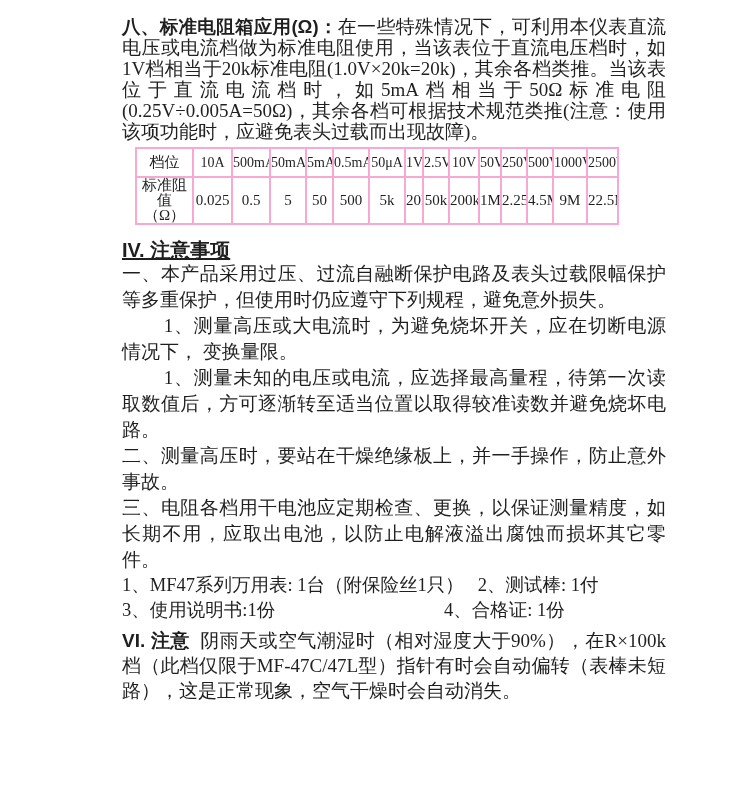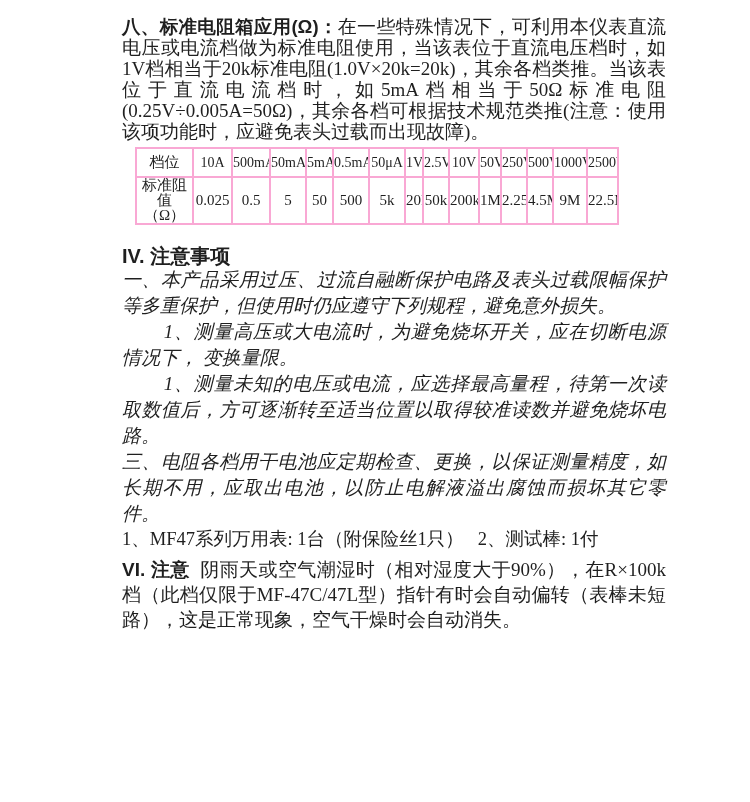--- a/index.html
+++ b/index.html
@@ -46,28 +46,27 @@
   table.res-table tr.hdr td{height:27px;}
   table.res-table tr.val td{height:40px;font-size:15px;margin-top:13px;}
   td.rowlabel{font-size:15px !important;white-space:normal !important;line-height:17px;}
   td.wrapcell{white-space:normal !important;line-height:16px;}
   .sec-title{
     font-family:"Liberation Sans","DejaVu Sans",sans-serif;
     font-weight:bold;
     font-size:20px;
     line-height:22px;
   }
-  .t-iv{margin-top:20px;}
+  .t-iv{margin-top:14px;text-decoration:underline;}
   .t-v{margin-top:2px;line-height:24px;}
   .body-par{
     font-size:19px;
     line-height:26px;
     text-align:justify;
     text-justify:inter-ideograph;
-    font-style:italic;
   }
   .body-par.indent{text-indent:2.2em;}
   .kit-row{font-size:18.5px;line-height:25px;white-space:nowrap;}
   .kit-gap{display:inline-block;width:14px;}
   .kit-col1{display:inline-block;width:322px;}
   .humidity{
     margin-top:5px;
     font-size:19px;
     line-height:25px;
     text-align:justify;
@@ -138,21 +137,23 @@
         <td class="wrapcell">22.5M</td>
       </tr>
     </tbody>
       </table>
 
     <p class="sec-title t-iv">IV. 注意事项</p>
 
     <p class="body-par">一、本产品采用过压、过流自融断保护电路及表头过载限幅保护等多重保护，但使用时仍应遵守下列规程，避免意外损失。</p>
     <p class="body-par indent">1、测量高压或大电流时，为避免烧坏开关，应在切断电源情况下， 变换量限。</p>
     <p class="body-par indent">1、测量未知的电压或电流，应选择最高量程，待第一次读取数值后，方可逐渐转至适当位置以取得较准读数并避免烧坏电路。</p>
+    <p class="body-par">二、测量高压时，要站在干燥绝缘板上，并一手操作，防止意外事故。</p>
     <p class="body-par">三、电阻各档用干电池应定期检查、更换，以保证测量精度，如长期不用，应取出电池，以防止电解液溢出腐蚀而损坏其它零件。</p>
 
 
     <p class="kit-row"><span>1、MF47系列万用表: 1台（附保险丝1只）</span><span class="kit-gap"></span><span>2、测试棒: 1付</span></p>
+    <p class="kit-row"><span class="kit-col1">3、使用说明书:1份</span><span>4、合格证: 1份</span></p>
 
     <p class="humidity"><span class="bold-lead">VI. 注意</span><span class="lead-gap"></span><span>阴雨天或空气潮湿时（相对湿度大于90%），在R×100k档（此档仅限于MF-47C/47L型）指针有时会自动偏转（表棒未短路），这是正常现象，空气干燥时会自动消失。</span></p>
 
   </div>
 </div>
 
 </body></html>

